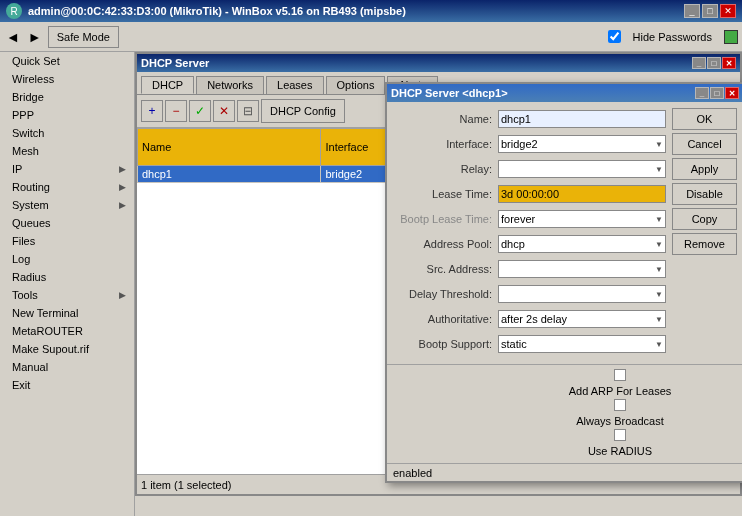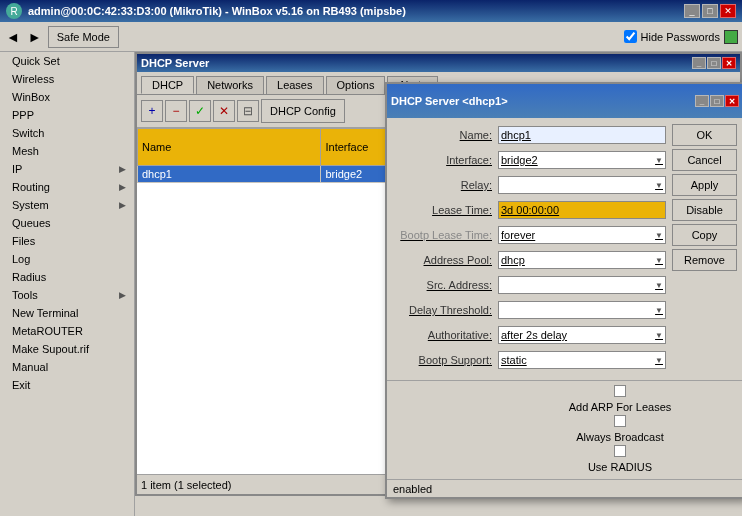--- a/index.html
+++ b/index.html
@@ -81,21 +81,21 @@
       height: 22px;
     }
     .toolbar-arrow {
       font-size: 14px;
       cursor: pointer;
       padding: 0 2px;
     }
     .hide-passwords {
       display: flex;
       align-items: center;
-      gap: 4px;
+      gap: 12px;
       margin-left: auto;
     }
     .lock-icon {
       width: 14px;
       height: 14px;
       background: #4a4;
       border: 1px solid #333;
       display: inline-block;
     }
 
@@ -278,21 +278,21 @@
       left: 250px;
       width: 360px;
       background: #d4d0c8;
       border: 2px solid #888;
       box-shadow: 3px 3px 8px rgba(0,0,0,0.4);
       z-index: 10;
     }
     .dialog-title-bar {
       background: linear-gradient(to bottom, #316ac5, #4a7fb5);
       color: white;
-      height: 34px;
+      height: 18px;
       display: flex;
       align-items: center;
       padding: 0 4px;
       justify-content: space-between;
       font-size: 11px;
       font-weight: bold;
     }
 
     .dialog-body {
       padding: 6px;
@@ -300,21 +300,20 @@
       gap: 6px;
     }
     .form-section {
       flex: 1;
     }
     .form-row {
       display: flex;
       align-items: center;
       margin-bottom: 3px;
       min-height: 22px;
-      text-decoration: underline;
     }
     .form-label {
       width: 105px;
       text-align: right;
       padding-right: 6px;
       font-size: 11px;
       color: #333;
       flex-shrink: 0;
     }
     .form-label.disabled {
@@ -427,21 +426,21 @@
 <div class="main-layout">
 
   <div class="sidebar">
     <div class="sidebar-item">
       <span>Quick Set</span>
     </div>
     <div class="sidebar-item">
       <span>Wireless</span>
     </div>
     <div class="sidebar-item">
-      <span>WinBox</span>
+      <span>Bridge</span>
     </div>
     <div class="sidebar-item">
       <span>PPP</span>
     </div>
     <div class="sidebar-item">
       <span>Switch</span>
     </div>
     <div class="sidebar-item">
       <span>Mesh</span>
     </div>

